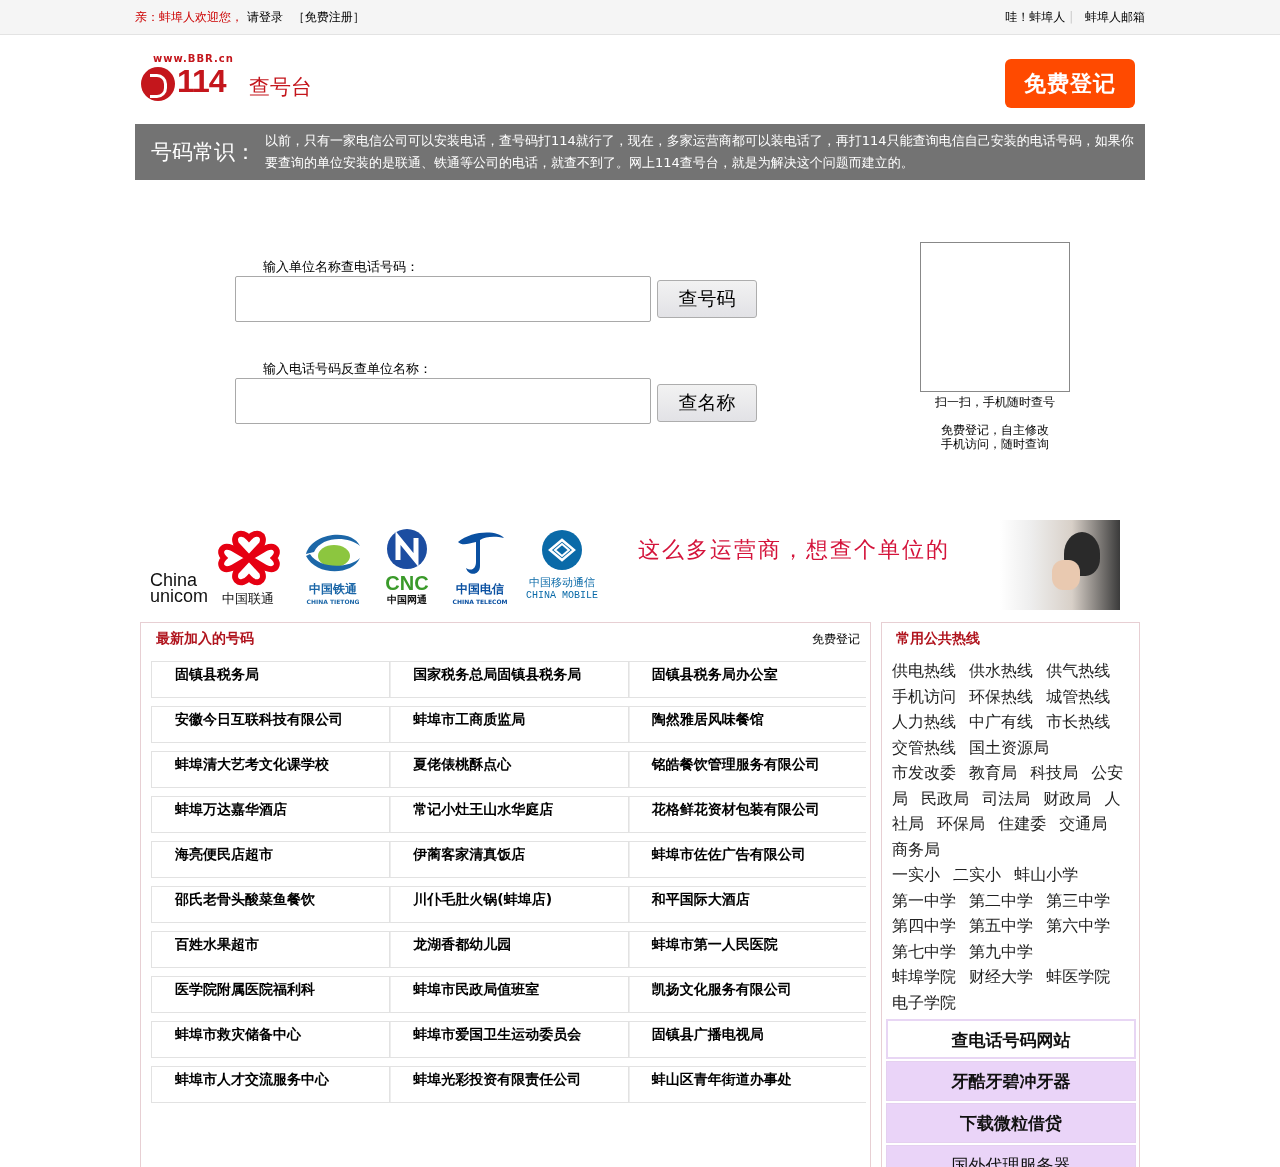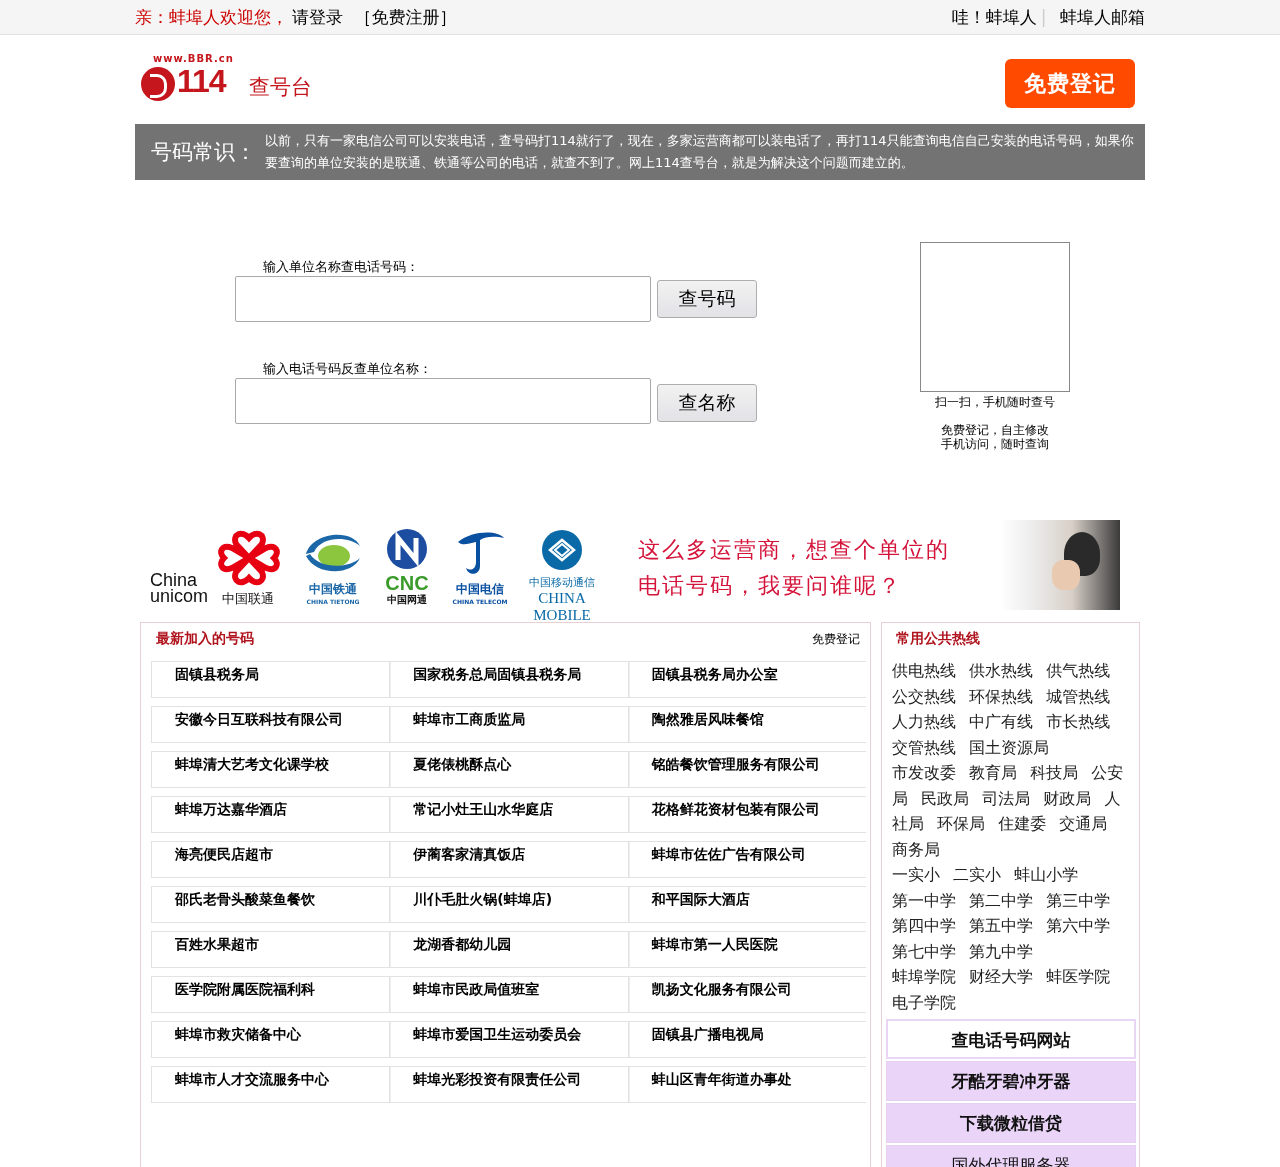--- a/index.html
+++ b/index.html
@@ -1,21 +1,21 @@
 <!DOCTYPE html>
 <html><head>
 <meta charset="utf-8">
 <style>
   * { box-sizing: border-box; margin: 0; padding: 0; }
   body { width: 1280px; height: 1167px; overflow: hidden; background: #fff; font-family: "DejaVu Sans", "Liberation Sans", sans-serif; color: #000; font-size: 12px; }
   a { color: inherit; text-decoration: none; }
 
   
   .topbar { height: 35px; background: #f5f5f5; border-bottom: 1px solid #e3e3e3; }
-  .topbar-inner { width: 1010px; margin: 0 auto; display: flex; justify-content: space-between; align-items: center; height: 34px; font-size: 17px; }
+  .topbar-inner { width: 1010px; margin: 0 auto; display: flex; justify-content: space-between; align-items: center; height: 34px; font-size: 12px; }
   .topbar-left span { margin-right: 4px; }
   .welcome { color: #c00; }
   .topbar-right a { margin-left: 8px; }
   .topbar-right .sep { color: #ccc; margin-left: 4px; }
 
   
   .header { width: 1010px; margin: 0 auto; height: 89px; position: relative; }
   .logo { position: absolute; left: 6px; top: 18px; width: 190px; height: 50px; }
   .logo-url { position: absolute; left: 12px; top: 0; font-size: 10px; font-weight: bold; color: #c4161c; letter-spacing: 1px; }
   .logo-circle { position: absolute; left: 0; top: 14px; width: 34px; height: 34px; border-radius: 50%; background: #c4161c; }
@@ -163,26 +163,25 @@
       <div class="op-name" style="color:#0a50a1;font-size:6px">CHINA TELECOM</div>
     </div>
 
     <div class="op-mobile">
       <svg width="44" height="44" viewBox="0 0 44 44">
         <circle cx="22" cy="22" r="20" fill="#0a6aa8"></circle>
         <path d="M10 22 L22 12 L34 22 L22 32 Z" fill="none" stroke="#fff" stroke-width="2.5"></path>
         <path d="M15 22 L22 16 L29 22 L22 28 Z" fill="none" stroke="#fff" stroke-width="2"></path>
       </svg>
       <div style="color:#0a6aa8;font-size:11px">中国移动通信</div>
-      <div style="color:#0a6aa8;font-size:15px;font-family:Liberation Serif, serif">CHINA MOBILE</div>
+      <div style="color:#0a6aa8;font-size:10px;font-family:Liberation Mono, monospace">CHINA MOBILE</div>
     </div>
   </div>
   <div class="op-slogan">
     <div>这么多运营商，想查个单位的</div>
-    <div>电话号码，我要问谁呢？</div>
   </div>
   <div class="op-photo"></div>
 </div>
 
 <div class="main">
   <div class="latest">
     <div class="panel-head">
       <span class="panel-title">最新加入的号码</span>
       <a href="#" class="panel-more">免费登记</a>
     </div>
@@ -238,21 +237,21 @@
           <a href="#" class="entry-cell">蚌山区青年街道办事处</a>
         </div>
       </div>
   </div>
 
   <div class="hotline">
     <div class="panel-head">
       <span class="panel-title">常用公共热线</span>
     </div>
     <div id="hot-groups">
-        <div class="hot-group"><a href="#">供电热线</a> <a href="#">供水热线</a> <a href="#">供气热线</a> <a href="#">公交热线</a> <a href="#">环保热线</a> <a href="#">城管热线</a> <a href="#">人力热线</a> <a href="#">中广有线</a> <a href="#">市长热线</a> <a href="#">交管热线</a> <a href="#">国土资源局</a> </div>
+        <div class="hot-group"><a href="#">供电热线</a> <a href="#">供水热线</a> <a href="#">供气热线</a> <a href="#">手机访问</a> <a href="#">环保热线</a> <a href="#">城管热线</a> <a href="#">人力热线</a> <a href="#">中广有线</a> <a href="#">市长热线</a> <a href="#">交管热线</a> <a href="#">国土资源局</a> </div>
         <div class="hot-group"><a href="#">市发改委</a> <a href="#">教育局</a> <a href="#">科技局</a> <a href="#">公安局</a> <a href="#">民政局</a> <a href="#">司法局</a> <a href="#">财政局</a> <a href="#">人社局</a> <a href="#">环保局</a> <a href="#">住建委</a> <a href="#">交通局</a> <a href="#">商务局</a> </div>
         <div class="hot-group"><a href="#">一实小</a> <a href="#">二实小</a> <a href="#">蚌山小学</a> </div>
         <div class="hot-group"><a href="#">第一中学</a> <a href="#">第二中学</a> <a href="#">第三中学</a> <a href="#">第四中学</a> <a href="#">第五中学</a> <a href="#">第六中学</a> <a href="#">第七中学</a> <a href="#">第九中学</a> </div>
         <div class="hot-group"><a href="#">蚌埠学院</a> <a href="#">财经大学</a> <a href="#">蚌医学院</a> <a href="#">电子学院</a> </div>
       </div>
     <div id="side-buttons">
         <a href="#" class="side-btn first">查电话号码网站</a>
         <a href="#" class="side-btn">牙酷牙碧冲牙器</a>
         <a href="#" class="side-btn">下载微粒借贷</a>
         <a href="#" class="side-btn partial">国外代理服务器</a>

